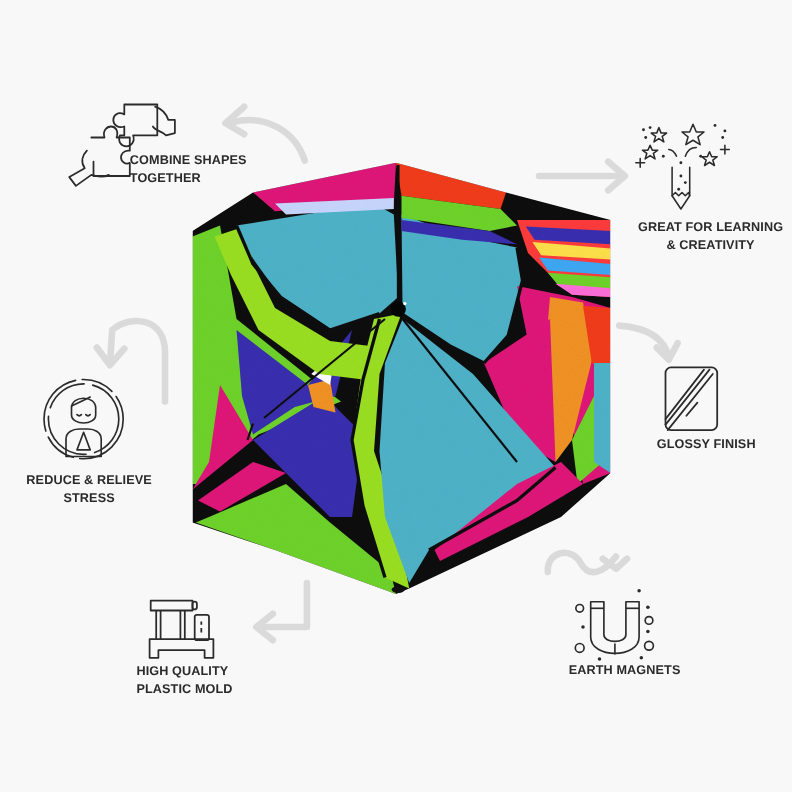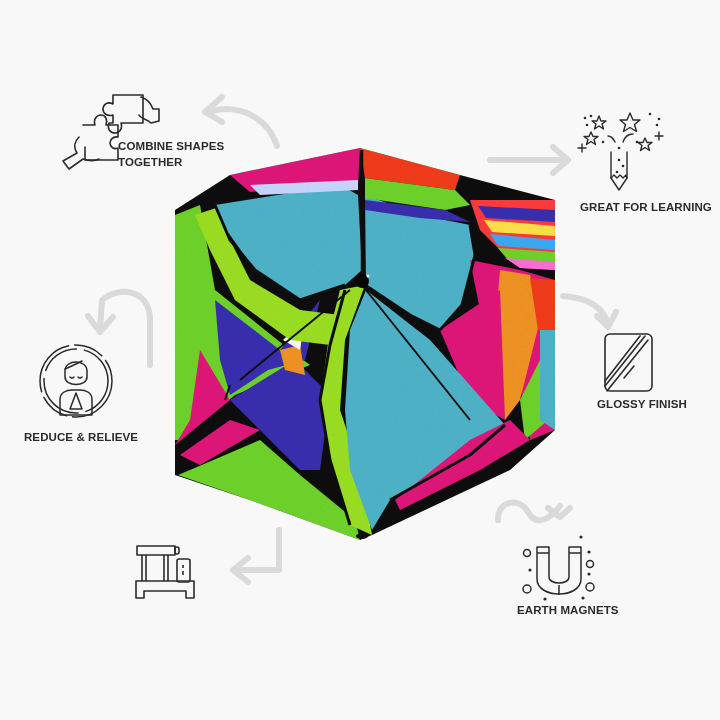--- a/index.html
+++ b/index.html
@@ -235,28 +235,34 @@
     </g>
   </svg>
 
   <div class="feature-label" style="left:118px;top:138px;">
     <span>COMBINE SHAPES</span>
     <span>TOGETHER</span>
   </div>
 
   <div class="feature-label" style="left:580px;top:199px;text-align:center;">
     <span>GREAT FOR LEARNING</span>
+    <span>&amp; CREATIVITY</span>
   </div>
 
   <div class="feature-label center" style="left:592px;top:396px;width:100px;">
     <span>GLOSSY FINISH</span>
   </div>
 
   <div class="feature-label center" style="left:14px;top:429px;width:134px;text-align:center;">
     <span>REDUCE &amp; RELIEVE</span>
-  </div>
-
+    <span>STRESS</span>
+  </div>
+
+  <div class="feature-label" style="left:124px;top:603px;">
+    <span>HIGH QUALITY</span>
+    <span>PLASTIC MOLD</span>
+  </div>
 
   <div class="feature-label" style="left:517px;top:602px;">
     <span>EARTH MAGNETS</span>
   </div>
 
 </div>
 
 </body></html>

